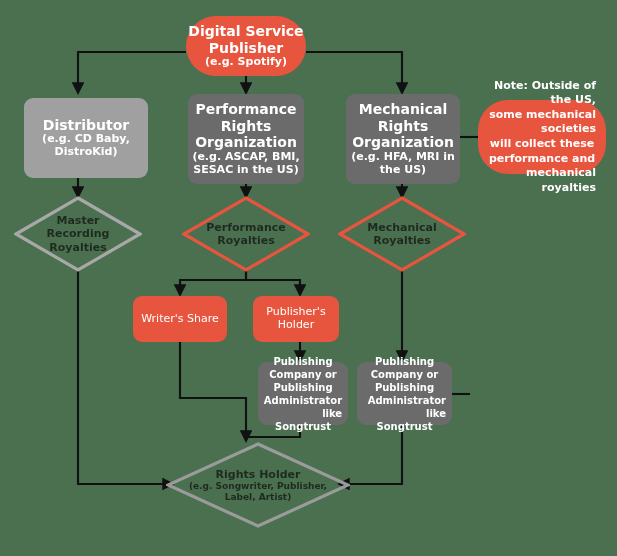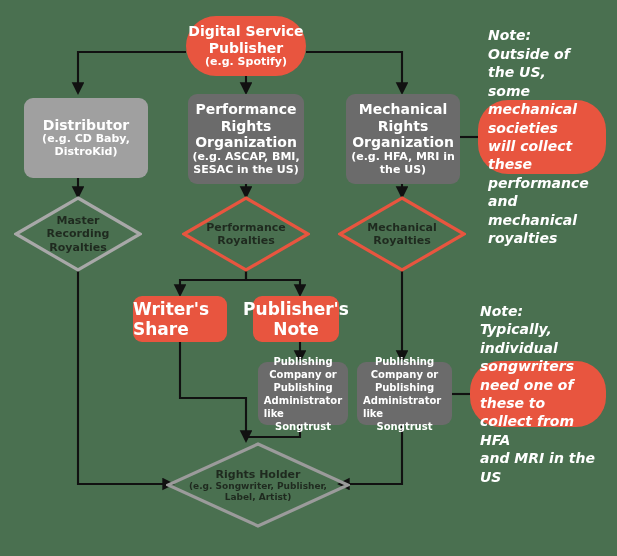--- a/index.html
+++ b/index.html
@@ -8,35 +8,35 @@
     background:#4a7050;
     font-family:"DejaVu Sans", sans-serif;
     overflow:hidden;
   }
   #stage{position:relative;width:617px;height:556px;}
   svg#wires{position:absolute;left:0;top:0;width:617px;height:556px;pointer-events:none;}
 
   .node{
     position:absolute;
     display:flex;flex-direction:column;align-items:center;justify-content:center;
-    text-align:left;color:#ffffff;font-weight:bold;
+    text-align:right;color:#ffffff;font-weight:bold;
     box-sizing:border-box;line-height:1.18;
     z-index:3;
   }
   .rect{border-radius:9px;}
   .pill{border-radius:30px;}
   .coral{background:#e8553f;}
   .gray{background:#6b6b6b;}
   .ltgray{background:#a0a0a0;}
 
   .t-main{font-size:14px;font-weight:bold;}
   .t-sub{font-size:11px;font-weight:bold;}
-  .t-note{font-size:14px;font-weight:bold;line-height:1.32;padding:0 10px;font-style:italic;}
+  .t-note{font-size:11px;font-weight:bold;line-height:1.32;padding:0 10px;}
   .t-pub{font-size:10px;font-weight:bold;line-height:1.3;padding:0 6px;}
-  .t-share{font-size:17px;font-weight:bold;}
+  .t-share{font-size:11px;font-weight:normal;}
 
   
   .dia{position:absolute;z-index:3;}
   .dia .shape{position:absolute;left:0;top:0;width:100%;height:100%;}
   .dia .txt{
     position:absolute;left:0;top:0;width:100%;height:100%;
     display:flex;flex-direction:column;align-items:center;justify-content:center;
     text-align:center;color:#1f2a1f;font-weight:bold;line-height:1.2;
   }
   .d-t1{font-size:11px;font-weight:bold;}
@@ -154,45 +154,39 @@
       <div class="d-t1">Royalties</div>
     </div>
   </div>
 
   <div class="node rect coral" style="left:133px;top:296px;width:94px;height:46px;">
     <div class="t-share">Writer's Share</div>
   </div>
 
   <div class="node rect coral" style="left:253px;top:296px;width:86px;height:46px;">
     <div class="t-share">Publisher's</div>
-    <div class="t-share">Note</div>
+    <div class="t-share">Holder</div>
   </div>
 
   <div class="node rect gray" style="left:258px;top:362px;width:90px;height:63px;">
     <div class="t-pub">Publishing</div>
     <div class="t-pub">Company or</div>
     <div class="t-pub">Publishing</div>
     <div class="t-pub">Administrator like</div>
     <div class="t-pub">Songtrust</div>
   </div>
 
   <div class="node rect gray" style="left:357px;top:362px;width:95px;height:63px;">
     <div class="t-pub">Publishing</div>
     <div class="t-pub">Company or</div>
     <div class="t-pub">Publishing</div>
     <div class="t-pub">Administrator like</div>
     <div class="t-pub">Songtrust</div>
   </div>
 
-  <div class="node pill coral" style="left:470px;top:361px;width:136px;height:66px;">
-    <div class="t-note">Note: Typically, individual</div>
-    <div class="t-note">songwriters need one of</div>
-    <div class="t-note">these to collect from HFA</div>
-    <div class="t-note">and MRI in the US</div>
-  </div>
 
   <div class="dia" style="left:166px;top:442px;width:184px;height:86px;">
     <svg class="shape" viewBox="0 0 184 86">
       <polygon points="92,2 182,43 92,84 2,43" fill="none" stroke="#9b9b9b" stroke-width="3.2"></polygon>
     </svg>
     <div class="txt">
       <div class="d-t1">Rights Holder</div>
       <div class="d-t2">(e.g. Songwriter, Publisher,</div>
       <div class="d-t2">Label, Artist)</div>
     </div>

